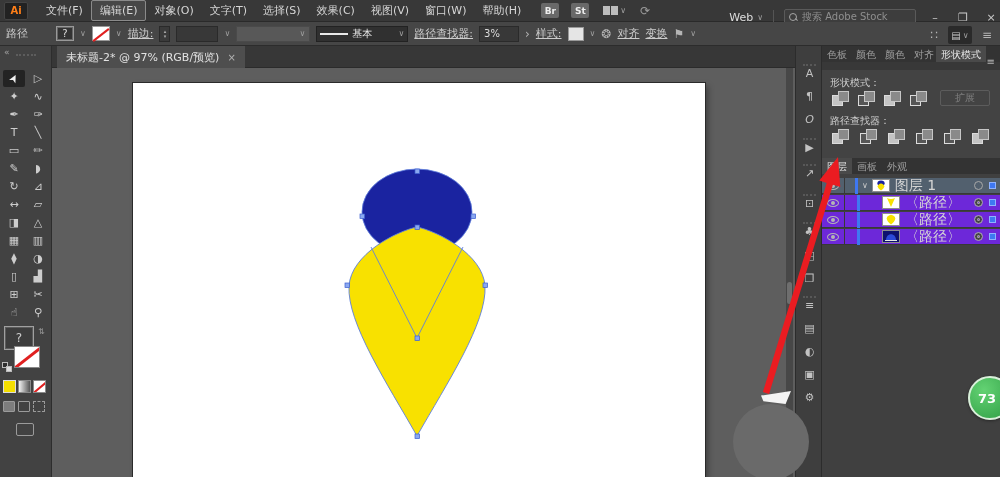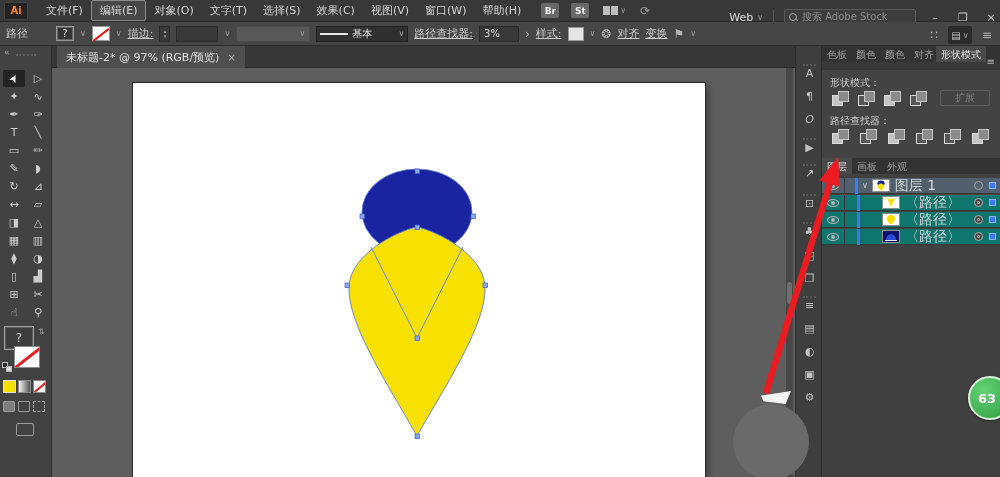--- a/index.html
+++ b/index.html
@@ -87,21 +87,21 @@
   .ptab.active{background:#4a4a4a;color:#e8e8e8;}
   .pmenu{position:absolute;right:5px;color:#b5b5b5;font-size:10px;}
   .panel-body{position:absolute;left:0;width:178px;background:#434343;}
   .plabel{position:absolute;font-size:10px;color:#cfcfcf;}
   .pf{position:absolute;width:20px;height:16px;}
   .pf::before{content:"";position:absolute;left:2px;top:5px;width:9px;height:9px;background:#c4c4c4;border:1px solid #dcdcdc;}
   .pf::after{content:"";position:absolute;left:8px;top:1px;width:9px;height:9px;background:#8a8a8a;border:1px solid #c6c6c6;}
   .pf.hollow::before{background:#565656;}
   .expand-btn{position:absolute;width:50px;height:16px;border:1px solid #5c5c5c;border-radius:2px;color:#7d7d7d;font-size:10px;display:flex;align-items:center;justify-content:center;}
   
-  .lrow{position:absolute;left:0;width:178px;height:16px;background:#0f766e;border-bottom:1px solid #383838;display:flex;align-items:center;}
+  .lrow{position:absolute;left:0;width:178px;height:16px;background:#6d28d9;border-bottom:1px solid #383838;display:flex;align-items:center;}
   .lrow.sel{background:#52606e;}
   .eye{width:12px;height:8px;border:1px solid #b5b5b5;border-radius:50%;position:relative;margin-left:5px;flex:0 0 auto;}
   .eye::after{content:"";position:absolute;left:3px;top:1px;width:4px;height:4px;border-radius:50%;background:#b5b5b5;}
   .lsep{width:1px;height:16px;background:#383838;margin-left:5px;}
   .bluebar{width:3px;height:16px;background:#3e78f2;margin-left:12px;flex:0 0 auto;}
   .disc{color:#ccc;font-size:8px;margin-left:4px;}
   .lthumb{width:18px;height:13px;background:#fff;border:1px solid #8e8e8e;flex:0 0 auto;}
   .lthumb svg{display:block;}
   .llabel{font-size:14px;color:#d5d5d5;margin-left:5px;white-space:nowrap;flex:1 1 auto;overflow:hidden;}
   .target{width:9px;height:9px;border:1px solid #a8a8a8;border-radius:50%;flex:0 0 auto;margin-right:6px;}
@@ -399,16 +399,16 @@
       </div>
     </div>
   </div>
 
   <div id="blob" class="abs"></div>
   <div id="flag" class="abs"></div>
   <svg id="arrow-overlay" class="abs" viewBox="0 0 1000 477">
     <polygon points="762.9,392.1 826.7,182.9 819.3,180.6 838,157 840.3,187.0 832.9,184.7 769.1,393.9" fill="#ea1c21"></polygon>
   </svg>
   <div id="badge" class="abs">
-      <span>63</span>
+      <span>73</span>
     </div>
 
 </div>
 
 </body></html>

